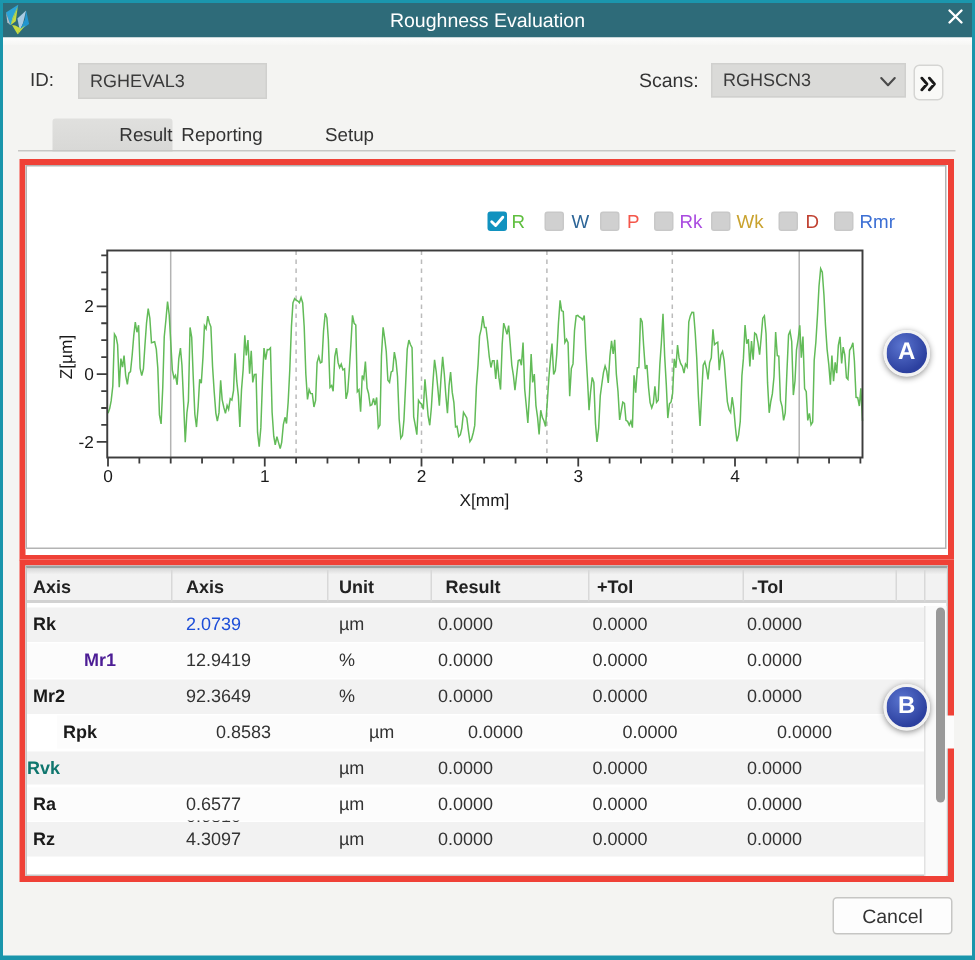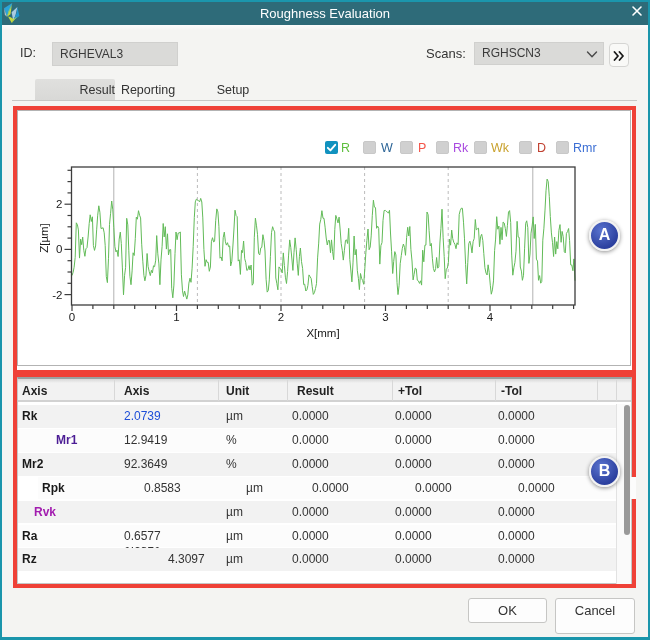--- a/index.html
+++ b/index.html
@@ -177,46 +177,45 @@
 </div>
 <div style="position:absolute;left:0;top:71.7px;width:598px;height:22.8px;background:#fcfcfc;margin-left:20px;">
 <span style="position:absolute;left:4px;top:4px;font-weight:700;color:#1a1a1a;">Rpk</span>
 <span style="position:absolute;left:106px;top:4px;color:#333;">0.8583</span>
 <span style="position:absolute;left:208px;top:4px;color:#333;">µm</span>
 <span style="position:absolute;left:274px;top:4px;color:#333;">0.0000</span>
 <span style="position:absolute;left:377px;top:4px;color:#333;">0.0000</span>
 <span style="position:absolute;left:480px;top:4px;color:#333;">0.0000</span>
 </div>
 <div style="position:absolute;left:0;top:95.6px;width:598px;height:22.8px;background:#f2f2f2;">
-<span style="position:absolute;left:16px;top:4px;font-weight:700;color:#a21caf;">Rvk</span>
+<span style="position:absolute;left:0;top:4px;font-weight:700;color:#0f766e;">Rvk</span>
 <span style="position:absolute;left:106px;top:4px;color:#333;margin-top:32px;">0.6810</span>
 <span style="position:absolute;left:208px;top:4px;color:#333;">µm</span>
 <span style="position:absolute;left:274px;top:4px;color:#333;">0.0000</span>
 <span style="position:absolute;left:377px;top:4px;color:#333;">0.0000</span>
 <span style="position:absolute;left:480px;top:4px;color:#333;">0.0000</span>
 </div>
 <div style="position:absolute;left:0;top:119.5px;width:598px;height:22.8px;background:#fcfcfc;">
 <span style="position:absolute;left:4px;top:4px;font-weight:700;color:#1a1a1a;">Ra</span>
 <span style="position:absolute;left:106px;top:4px;color:#333;">0.6577</span>
 <span style="position:absolute;left:208px;top:4px;color:#333;">µm</span>
 <span style="position:absolute;left:274px;top:4px;color:#333;">0.0000</span>
 <span style="position:absolute;left:377px;top:4px;color:#333;">0.0000</span>
 <span style="position:absolute;left:480px;top:4px;color:#333;">0.0000</span>
 </div>
 <div style="position:absolute;left:0;top:143.4px;width:598px;height:22.8px;background:#f2f2f2;">
 <span style="position:absolute;left:4px;top:4px;font-weight:700;color:#1a1a1a;">Rz</span>
-<span style="position:absolute;left:106px;top:4px;color:#333;margin-left:44px;">4.3097</span>
+<span style="position:absolute;left:106px;top:4px;color:#333;">4.3097</span>
 <span style="position:absolute;left:208px;top:4px;color:#333;">µm</span>
 <span style="position:absolute;left:274px;top:4px;color:#333;">0.0000</span>
 <span style="position:absolute;left:377px;top:4px;color:#333;">0.0000</span>
 <span style="position:absolute;left:480px;top:4px;color:#333;">0.0000</span>
 </div>
     </div>
     <div style="position:absolute;left:598px;top:25px;width:15px;height:180px;background:#fafafa;border-left:1px solid #e2e2e2;"></div>
     <div style="position:absolute;left:606px;top:26px;width:6px;height:130px;background:#999999;border-radius:3px;"></div>
   </div>
 </div>
 
 <div class="abs" style="left:589px;top:456px;width:31px;height:31px;border-radius:50%;background:radial-gradient(circle at 38% 32%,#5a74cf,#2c409f 70%);border:2px solid #f2f2f2;box-shadow:0 1px 4px rgba(0,0,0,0.45);color:#fff;font-weight:700;font-size:16px;text-align:center;line-height:26px;">B</div>
 
-<div class="abs" style="left:468px;top:598px;width:79px;height:25px;background:#fdfdfd;border:1px solid #c6c6c4;border-radius:3px;text-align:center;line-height:23px;color:#333;font-size:13px;">OK</div>
-<div class="abs" style="left:555px;top:598px;width:80px;height:36px;background:#fdfdfd;border:1px solid #c6c6c4;border-radius:3px;text-align:center;line-height:23px;color:#333;font-size:13px;">Cancel</div>
+<div class="abs" style="left:555px;top:598px;width:80px;height:25px;background:#fdfdfd;border:1px solid #c6c6c4;border-radius:3px;text-align:center;line-height:23px;color:#333;font-size:13px;">Cancel</div>
 
 </div>
 </body></html>

